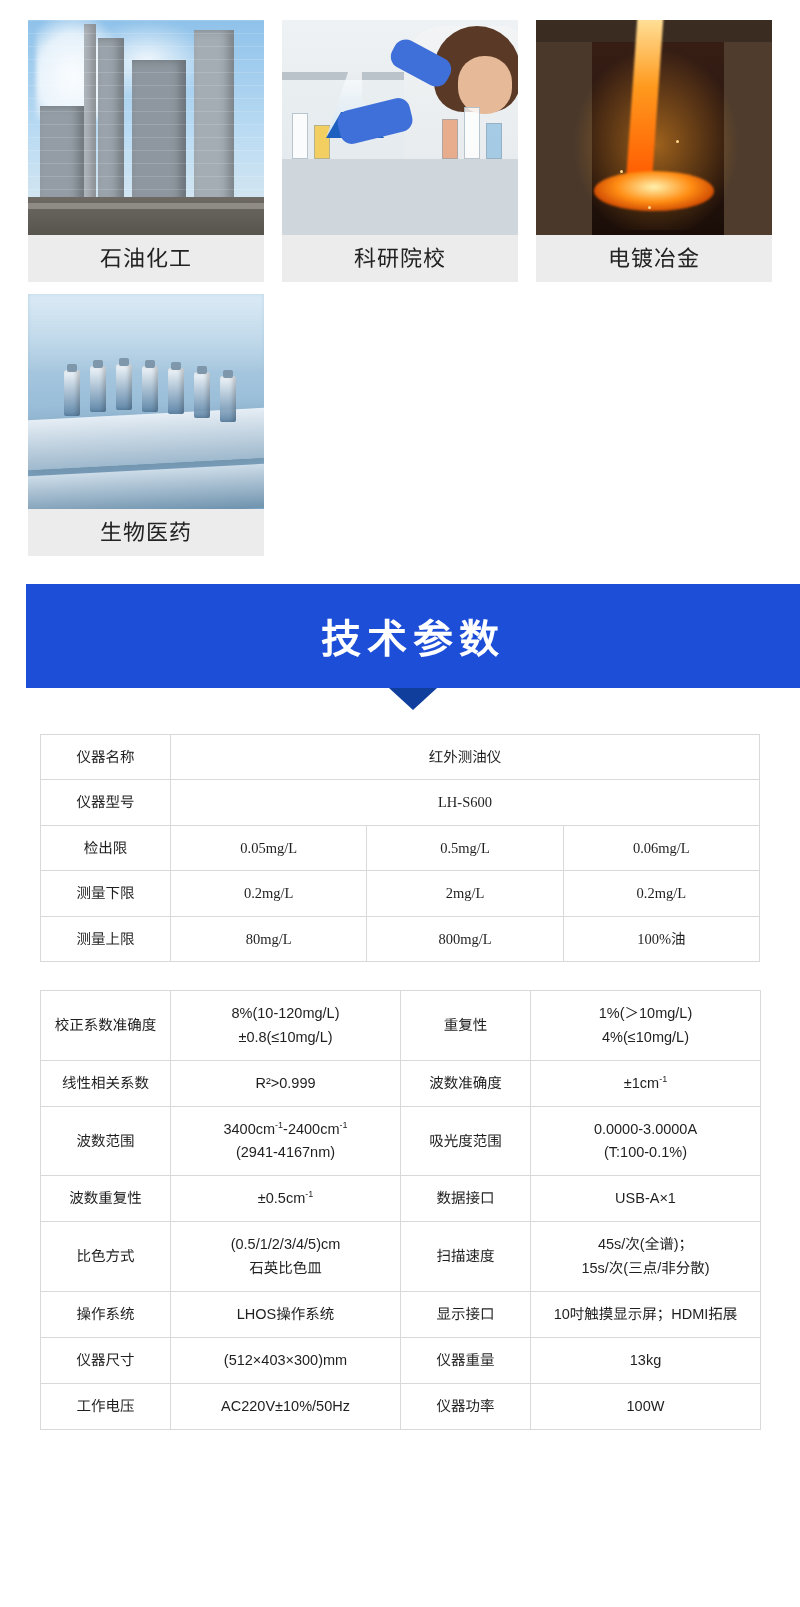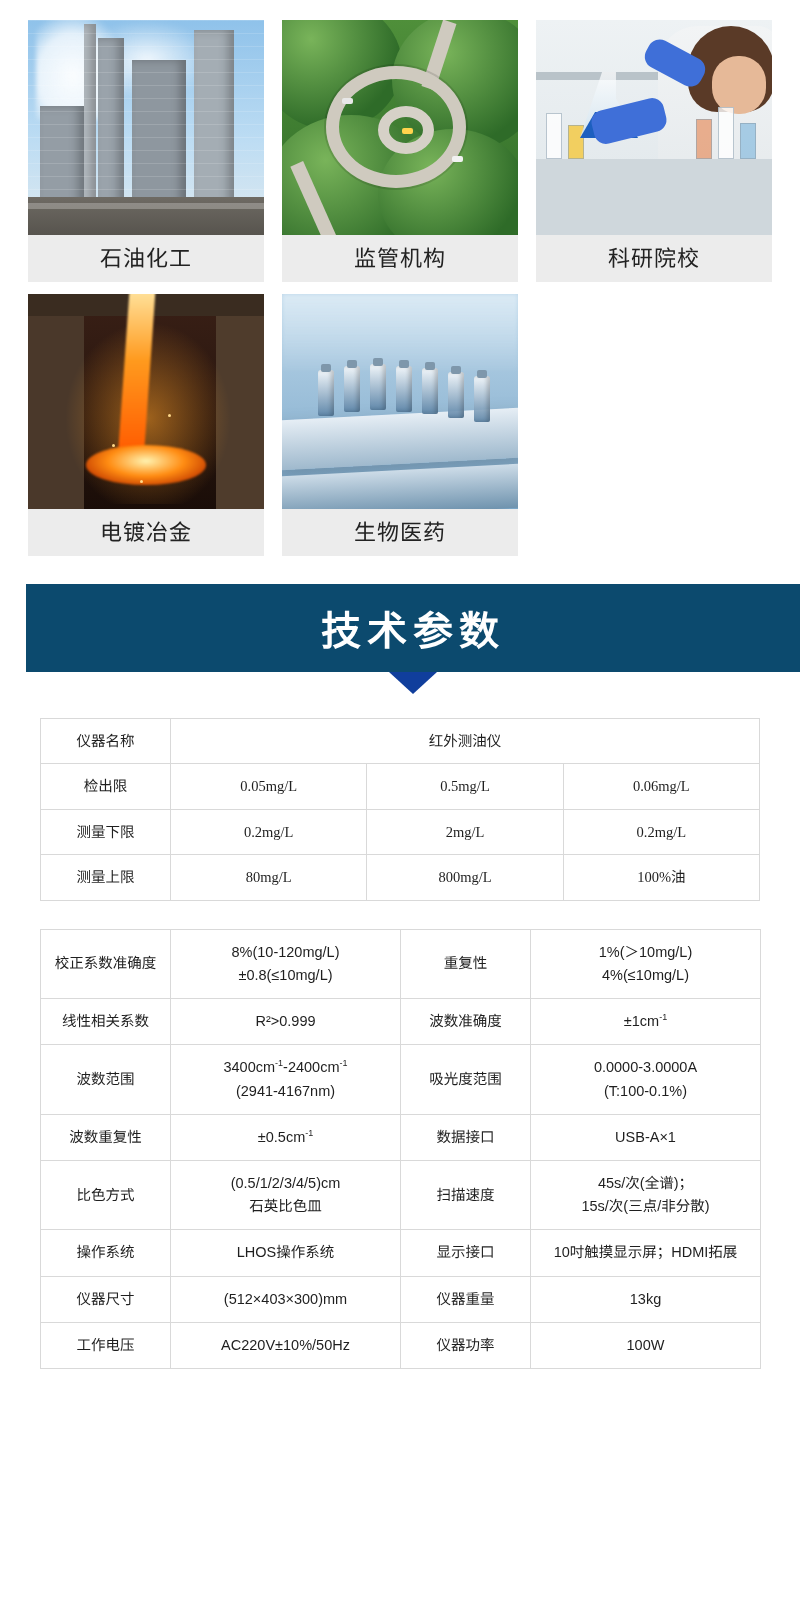--- a/index.html
+++ b/index.html
@@ -249,22 +249,22 @@
   .ph-factory .floor {
     position: absolute; left: 0; right: 0; bottom: 0; height: 26px; background: #98a2a9;
   }
   .ph-factory .box {
     position: absolute; width: 22px; height: 16px; background: #e3c37a; top: 132px;
   }
 
   
   .banner {
     margin-top: 28px;
-    background: #0c4a6e;
-    height: 88px;
+    background: #1d4ed8;
+    height: 104px;
     display: flex;
     align-items: center;
     justify-content: center;
     position: relative;
     margin-left: 26px;
   }
   .banner h2 {
     margin: 0;
     color: #ffffff;
     font-size: 40px;
@@ -333,38 +333,20 @@
           <div class="tower t1"></div>
           <div class="tower t2"></div>
           <div class="tower t3"></div>
           <div class="grid-lines"></div>
           <div class="ground"></div>
         </div>
       </div>
       <div class="app-caption">石油化工</div>
     </div>
 
-    <div class="app-card">
-      <div class="app-photo">
-        <div class="ph ph-green">
-          <div class="blob b1"></div>
-            <div class="blob b2"></div>
-          <div class="blob b3"></div>
-            <div class="blob b4"></div>
-          <div class="road-s"></div>
-            <div class="road-s2"></div>
-          <div class="road"></div>
-            <div class="road-in"></div>
-          <div class="car c1"></div>
-            <div class="car c2"></div>
-            <div class="car c3"></div>
-        </div>
-      </div>
-      <div class="app-caption">监管机构</div>
-    </div>
 
     <div class="app-card">
       <div class="app-photo">
         <div class="ph ph-lab">
           <div class="shelf"></div>
           <div class="person">
               <div class="hair"></div>
               <div class="face"></div>
             </div>
           <div class="bench"></div>
@@ -426,20 +408,24 @@
   </div>
 
   <div class="spec-wrap">
     <table class="spec t1">
       <tbody>
         <tr>
           <td class="label">仪器名称</td>
           <td colspan="3">红外测油仪</td>
         </tr>
         <tr>
+          <td class="label">仪器型号</td>
+          <td colspan="3">LH-S600</td>
+        </tr>
+        <tr>
           <td class="label">检出限</td>
           <td>0.05mg/L</td>
           <td>0.5mg/L</td>
           <td>0.06mg/L</td>
         </tr>
         <tr>
           <td class="label">测量下限</td>
           <td>0.2mg/L</td>
           <td>2mg/L</td>
           <td>0.2mg/L</td>

